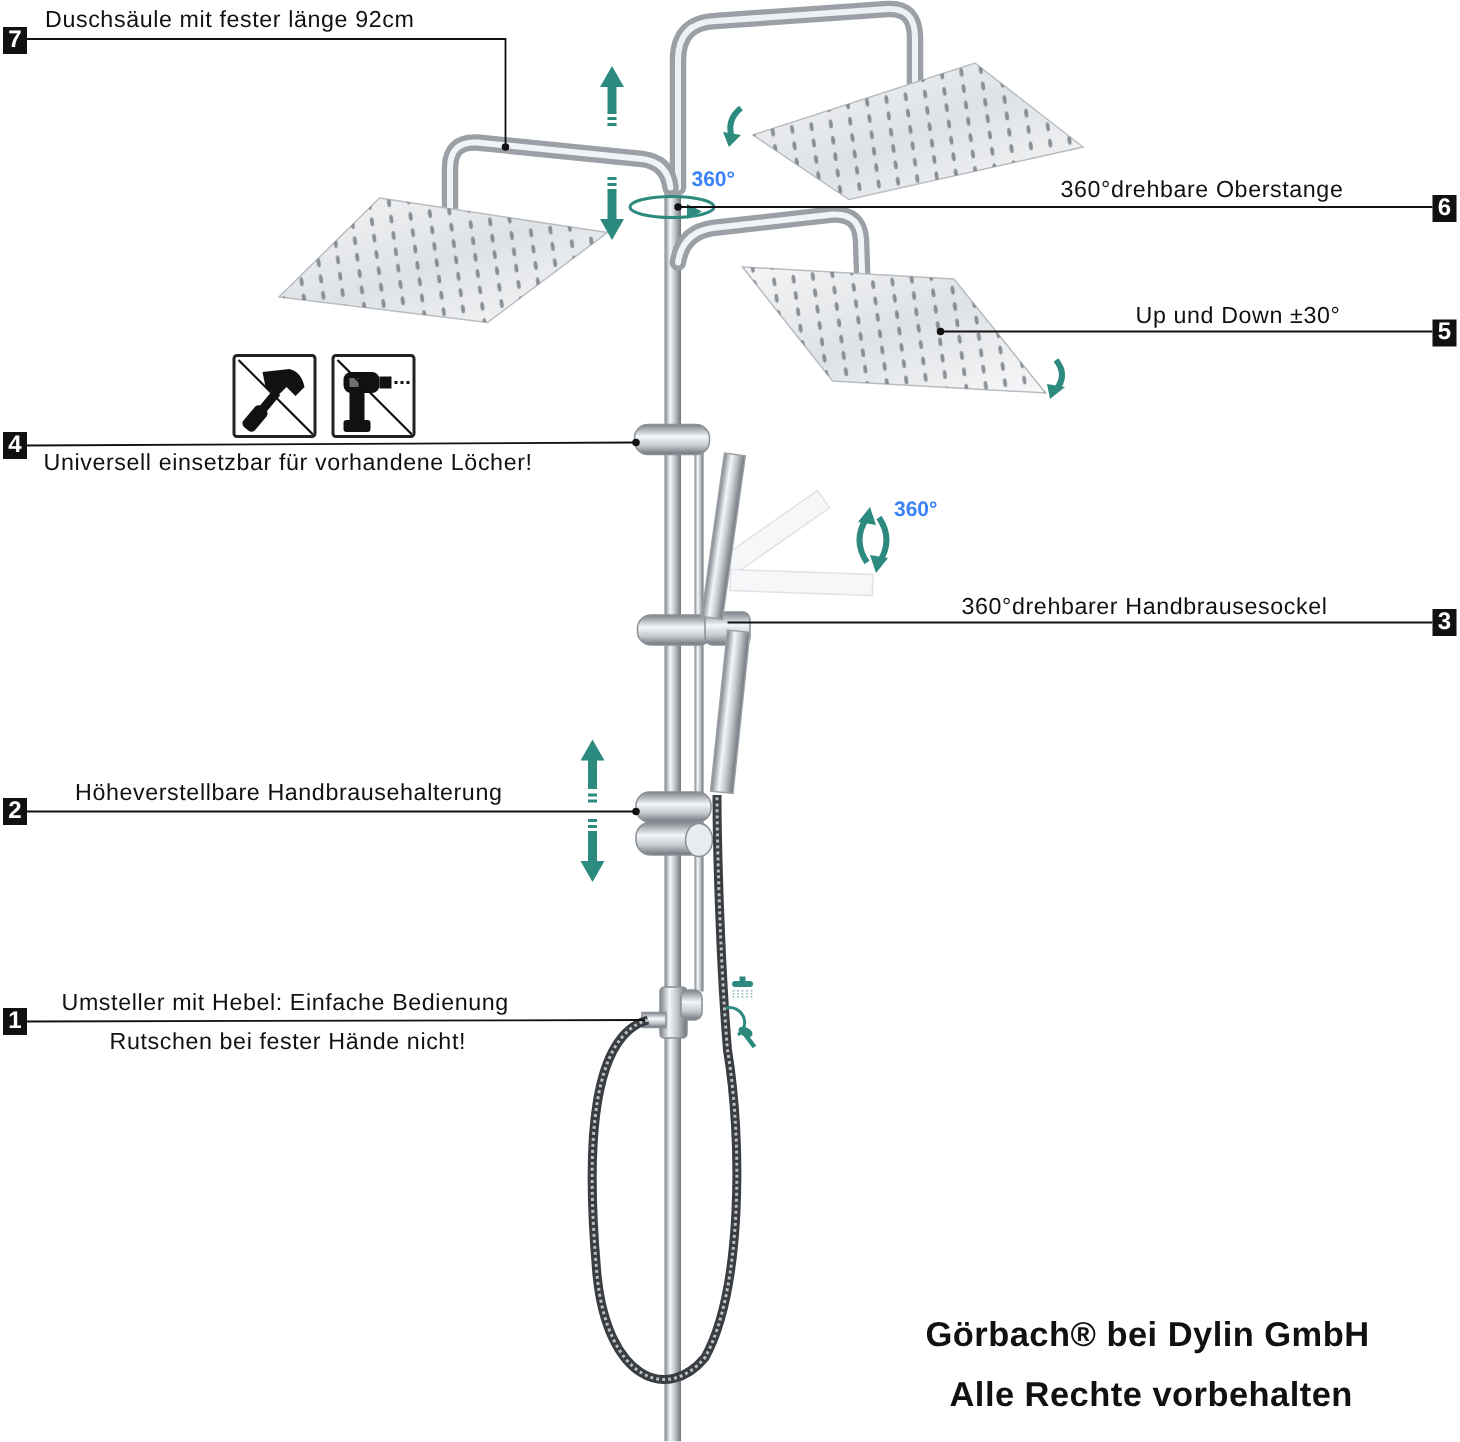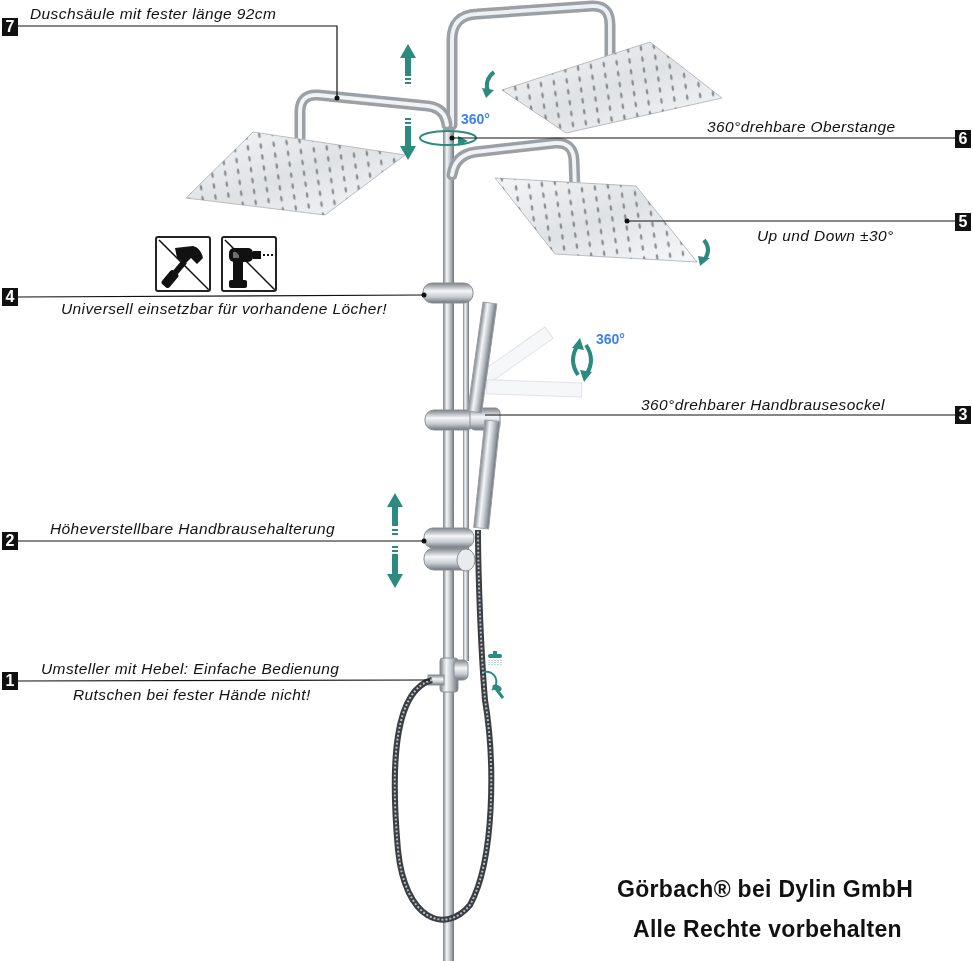--- a/index.html
+++ b/index.html
@@ -1,18 +1,18 @@
 <!DOCTYPE html>
 <html><head>
 <meta charset="utf-8">
 <style>
   html, body { margin:0; padding:0; background:#ffffff; }
   body { width:973px; height:961px; position:relative; overflow:hidden; font-family:"Liberation Sans", sans-serif; color:#111; }
   #canvas { position:absolute; left:0; top:0; width:973px; height:961px; }
-  .label { position:absolute; font-size:15.5px; letter-spacing:0.4px; white-space:nowrap; color:#111; line-height:18px;font-style:italic; }
+  .label { position:absolute; font-size:15.5px; letter-spacing:0.4px; white-space:nowrap; color:#111; line-height:18px; }
   .badge { position:absolute; width:16px; height:18px; background:#111; color:#fff; font-weight:bold; font-size:16px; line-height:18px; text-align:center; }
   .teal-text { position:absolute; font-weight:bold; color:#3b82f6; font-size:14px; }
   .footer { position:absolute; font-weight:bold; font-size:23px; color:#111; white-space:nowrap; text-align:right; letter-spacing:0.3px; }
   .icon-box { position:absolute; width:56px; height:56px; border:2px solid #222; border-radius:3px; background:#fff; box-sizing:border-box; overflow:hidden; }
 </style>
 </head>
 <body>
 
 <div id="canvas">
 
@@ -170,22 +170,22 @@
   <div class="badge" style="left:2px;top:18px;">7</div>
   <div class="badge" style="left:955px;top:130px;">6</div>
   <div class="badge" style="left:955px;top:213px;">5</div>
   <div class="badge" style="left:2px;top:288px;">4</div>
   <div class="badge" style="left:955px;top:406px;">3</div>
   <div class="badge" style="left:2px;top:532px;">2</div>
   <div class="badge" style="left:2px;top:672px;">1</div>
 
   <div class="label" style="left:30px;top:5px;">Duschsäule mit fester länge 92cm</div>
   <div class="label" style="left:707px;top:118px;">360°drehbare Oberstange</div>
-  <div class="label" style="left:757px;top:202px;margin-top:25px;">Up und Down ±30°</div>
-  <div class="label" style="left:29px;top:300px;margin-left:32px;">Universell einsetzbar für vorhandene Löcher!</div>
+  <div class="label" style="left:757px;top:202px;">Up und Down ±30°</div>
+  <div class="label" style="left:29px;top:300px;">Universell einsetzbar für vorhandene Löcher!</div>
   <div class="label" style="left:641px;top:396px;">360°drehbarer Handbrausesockel</div>
   <div class="label" style="left:41px;top:660px;">Umsteller mit Hebel: Einfache Bedienung</div>
   <div class="label" style="left:50px;top:520px;">Höheverstellbare Handbrausehalterung</div>
   <div class="label" style="left:73px;top:686px;">Rutschen bei fester Hände nicht!</div>
 
   <div class="teal-text" style="left:461px;top:111px;">360°</div>
   <div class="teal-text" style="left:596px;top:331px;">360°</div>
 
   <div class="footer" style="left:617px;top:876px;">Görbach® bei Dylin GmbH</div>
   <div class="footer" style="left:633px;top:916px;">Alle Rechte vorbehalten</div>

